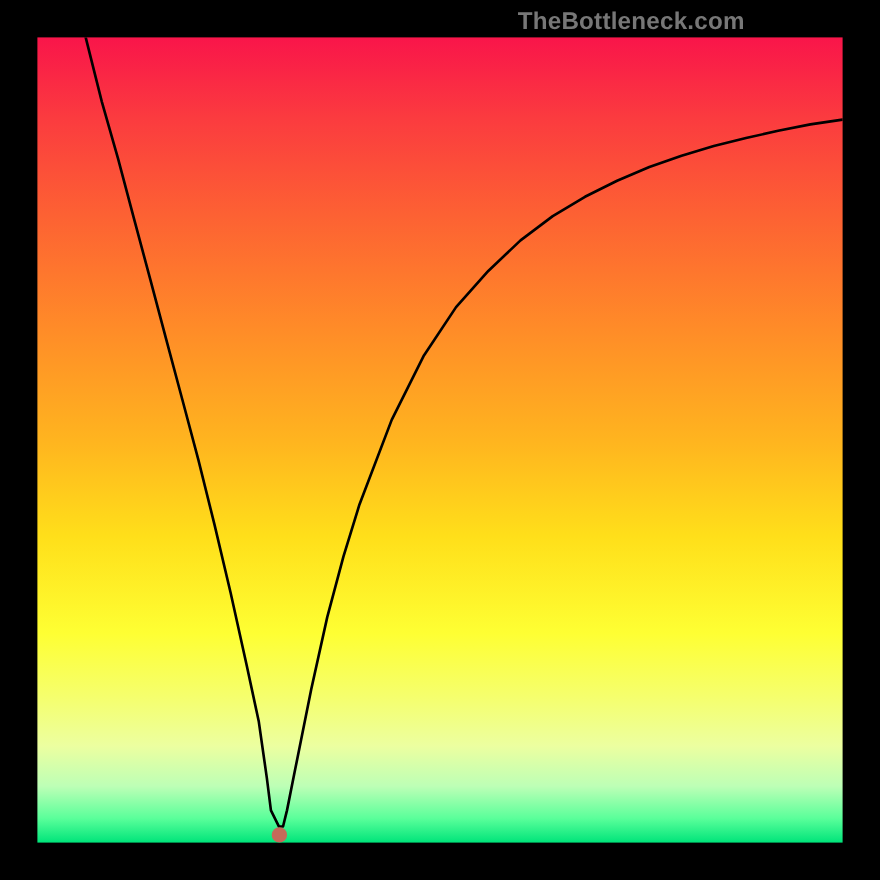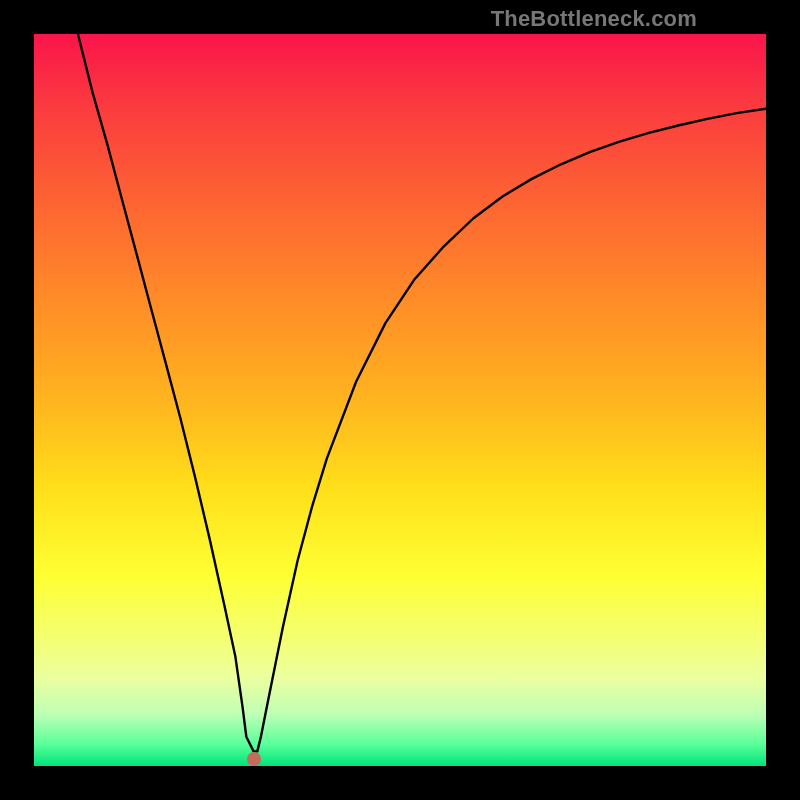--- a/index.html
+++ b/index.html
@@ -9,21 +9,20 @@
     height: 800px;
     background: #000;
     font-family: Arial, Helvetica, sans-serif;
     overflow: hidden;
   }
   .frame {
     position: relative;
     width: 691px;
     height: 800px;
     background: #000;
-    padding-left: 20px;
   }
   .watermark {
     position: absolute;
     top: 6px;
     right: 14px;
     color: #777;
     font-size: 22px;
     font-weight: 600;
     letter-spacing: 0.2px;
     user-select: none;

